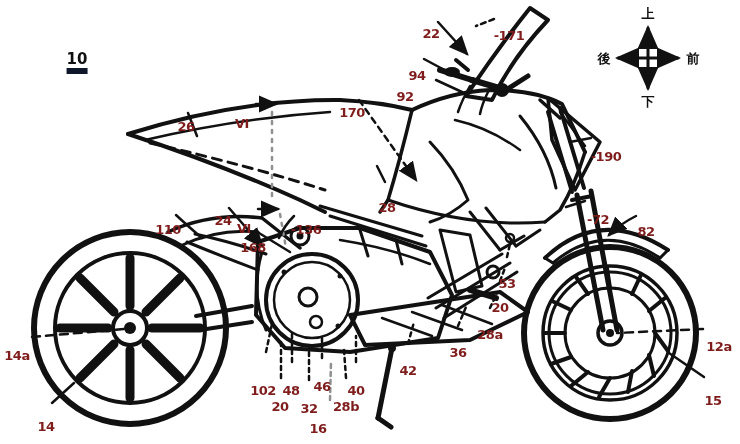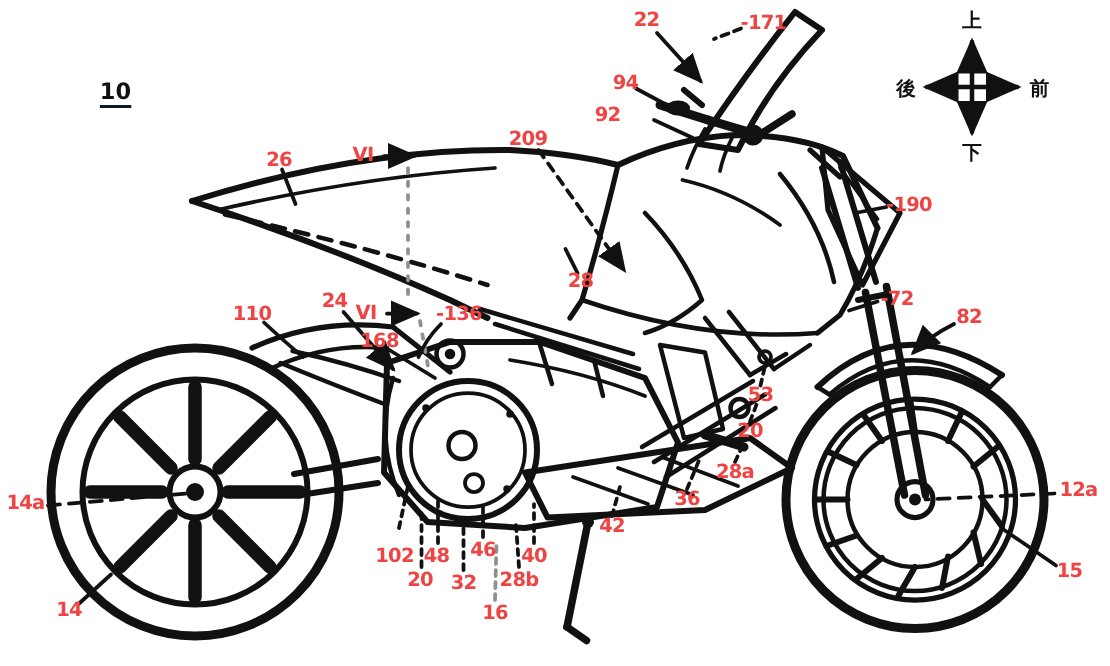--- a/index.html
+++ b/index.html
@@ -3,30 +3,30 @@
 <meta charset="utf-8">
 <style>
   html,body{margin:0;padding:0;background:#ffffff;}
   #stage{
     position:relative;width:740px;height:444px;background:#ffffff;overflow:hidden;
     font-family:"DejaVu Sans","Liberation Sans",sans-serif;
   }
   #drawing{position:absolute;left:0;top:0;}
   .lbl{
     position:absolute;transform:translate(-50%,-50%);
-    font-weight:bold;font-size:13px;color:#ef4444;letter-spacing:-0.5px;
-    white-space:nowrap;line-height:1;
+    font-weight:bold;font-size:13px;color:#7f1d1d;letter-spacing:-0.5px;
+    white-space:nowrap;line-height:1;margin-top:19px;
   }
   .fig-title{
     position:absolute;left:44px;top:8px;font-weight:bold;font-size:21px;color:#111;
     letter-spacing:0px;line-height:1;
   }
   .fig-num{
     position:absolute;left:77px;top:63px;transform:translate(-50%,-50%);
-    font-weight:bold;font-size:15px;color:#111;border-bottom:2px solid #0f172a;
+    font-weight:bold;font-size:15px;color:#111;border-bottom:6px solid #0f172a;
     padding-bottom:1px;line-height:1;
   }
   .compass-ch{font-weight:bold;font-size:13px;}
 </style>
 </head>
 <body>
 
 <div id="stage">
 
   <svg id="drawing" width="740" height="444" viewBox="0 0 740 444" fill="none" stroke="#111111" stroke-linecap="round" stroke-linejoin="round">
@@ -230,21 +230,21 @@
       <text x="648" y="106" text-anchor="middle" class="compass-ch" fill="#111" stroke="none">下</text>
       <text x="604" y="63" text-anchor="middle" class="compass-ch" fill="#111" stroke="none">後</text>
       <text x="693" y="63" text-anchor="middle" class="compass-ch" fill="#111" stroke="none">前</text>
     </g>
   </svg>
 
   <div class="fig-num">10</div>
 
   <div class="lbl" style="left:186px;top:107px">26</div>
   <div class="lbl" style="left:242px;top:104px">VI</div>
-  <div class="lbl" style="left:352px;top:93px">209</div>
+  <div class="lbl" style="left:352px;top:93px">170</div>
   <div class="lbl" style="left:431px;top:14px">22</div>
   <div class="lbl" style="left:509px;top:16px">-171</div>
   <div class="lbl" style="left:417px;top:56px">94</div>
   <div class="lbl" style="left:405px;top:77px">92</div>
   <div class="lbl" style="left:606px;top:137px">-190</div>
   <div class="lbl" style="left:598px;top:200px">-72</div>
   <div class="lbl" style="left:646px;top:212px">82</div>
   <div class="lbl" style="left:168px;top:210px">110</div>
   <div class="lbl" style="left:223px;top:201px">24</div>
   <div class="lbl" style="left:244px;top:209px">VI</div>
@@ -255,20 +255,20 @@
   <div class="lbl" style="left:46px;top:407px">14</div>
   <div class="lbl" style="left:719px;top:327px">12a</div>
   <div class="lbl" style="left:713px;top:381px">15</div>
   <div class="lbl" style="left:263px;top:371px">102</div>
   <div class="lbl" style="left:291px;top:371px">48</div>
   <div class="lbl" style="left:280px;top:387px">20</div>
   <div class="lbl" style="left:309px;top:389px">32</div>
   <div class="lbl" style="left:322px;top:367px">46</div>
   <div class="lbl" style="left:356px;top:371px">40</div>
   <div class="lbl" style="left:346px;top:387px">28b</div>
-  <div class="lbl" style="left:330px;top:409px">16</div>
+  <div class="lbl" style="left:318px;top:409px">16</div>
   <div class="lbl" style="left:408px;top:351px">42</div>
   <div class="lbl" style="left:458px;top:333px">36</div>
   <div class="lbl" style="left:490px;top:315px">28a</div>
   <div class="lbl" style="left:500px;top:288px">20</div>
   <div class="lbl" style="left:507px;top:264px">53</div>
 
 </div>
 
 </body></html>

